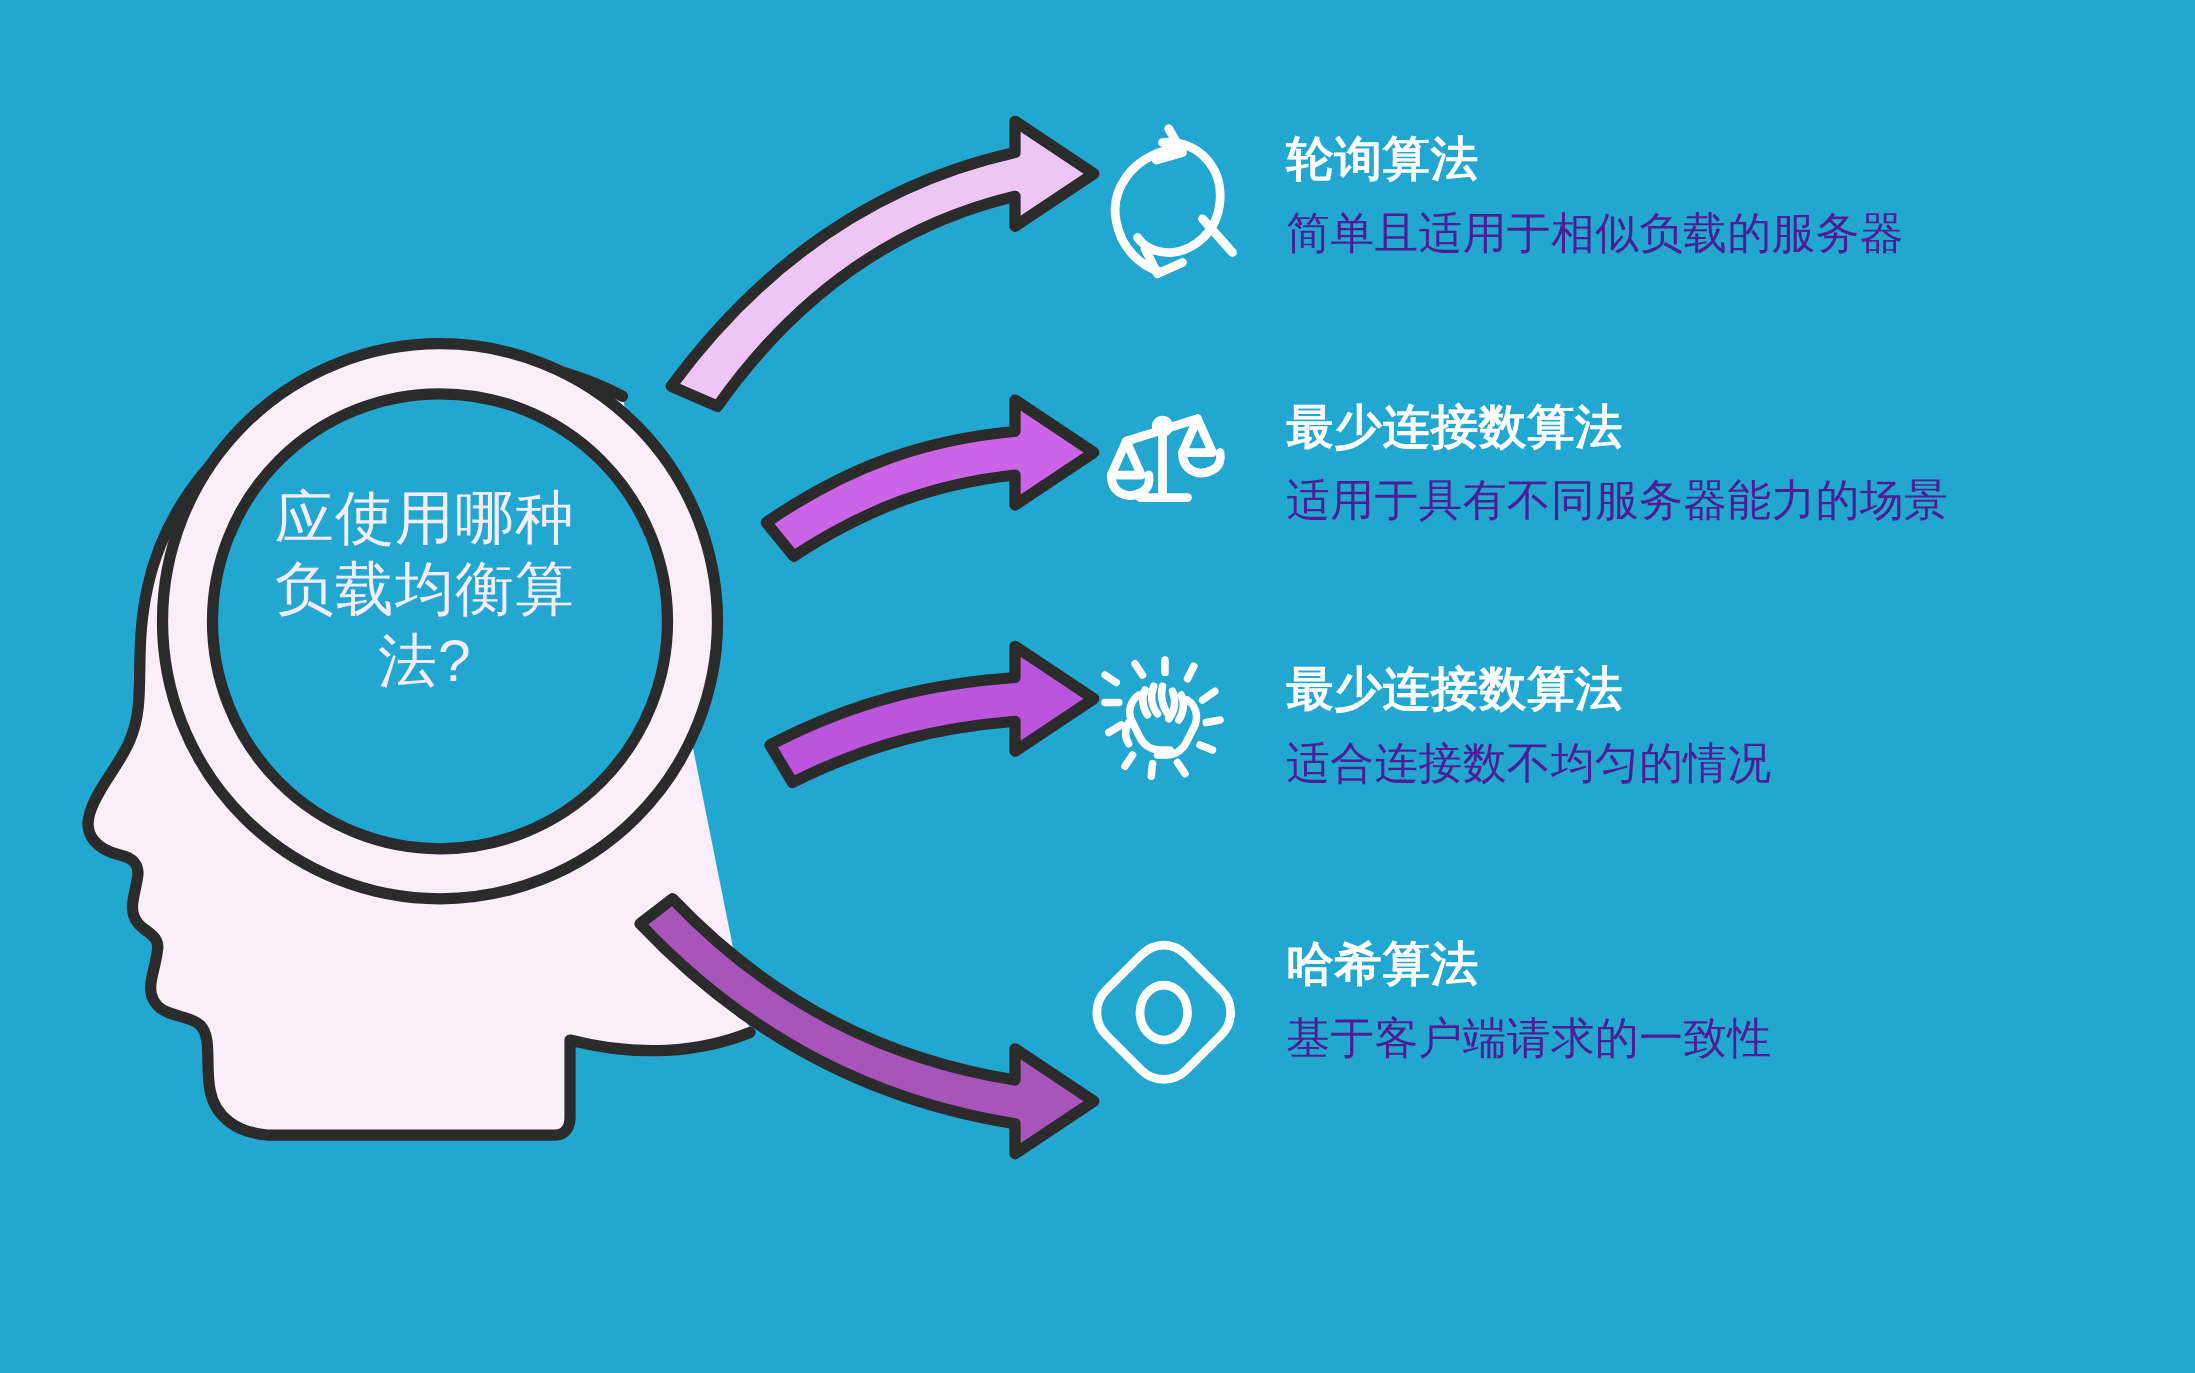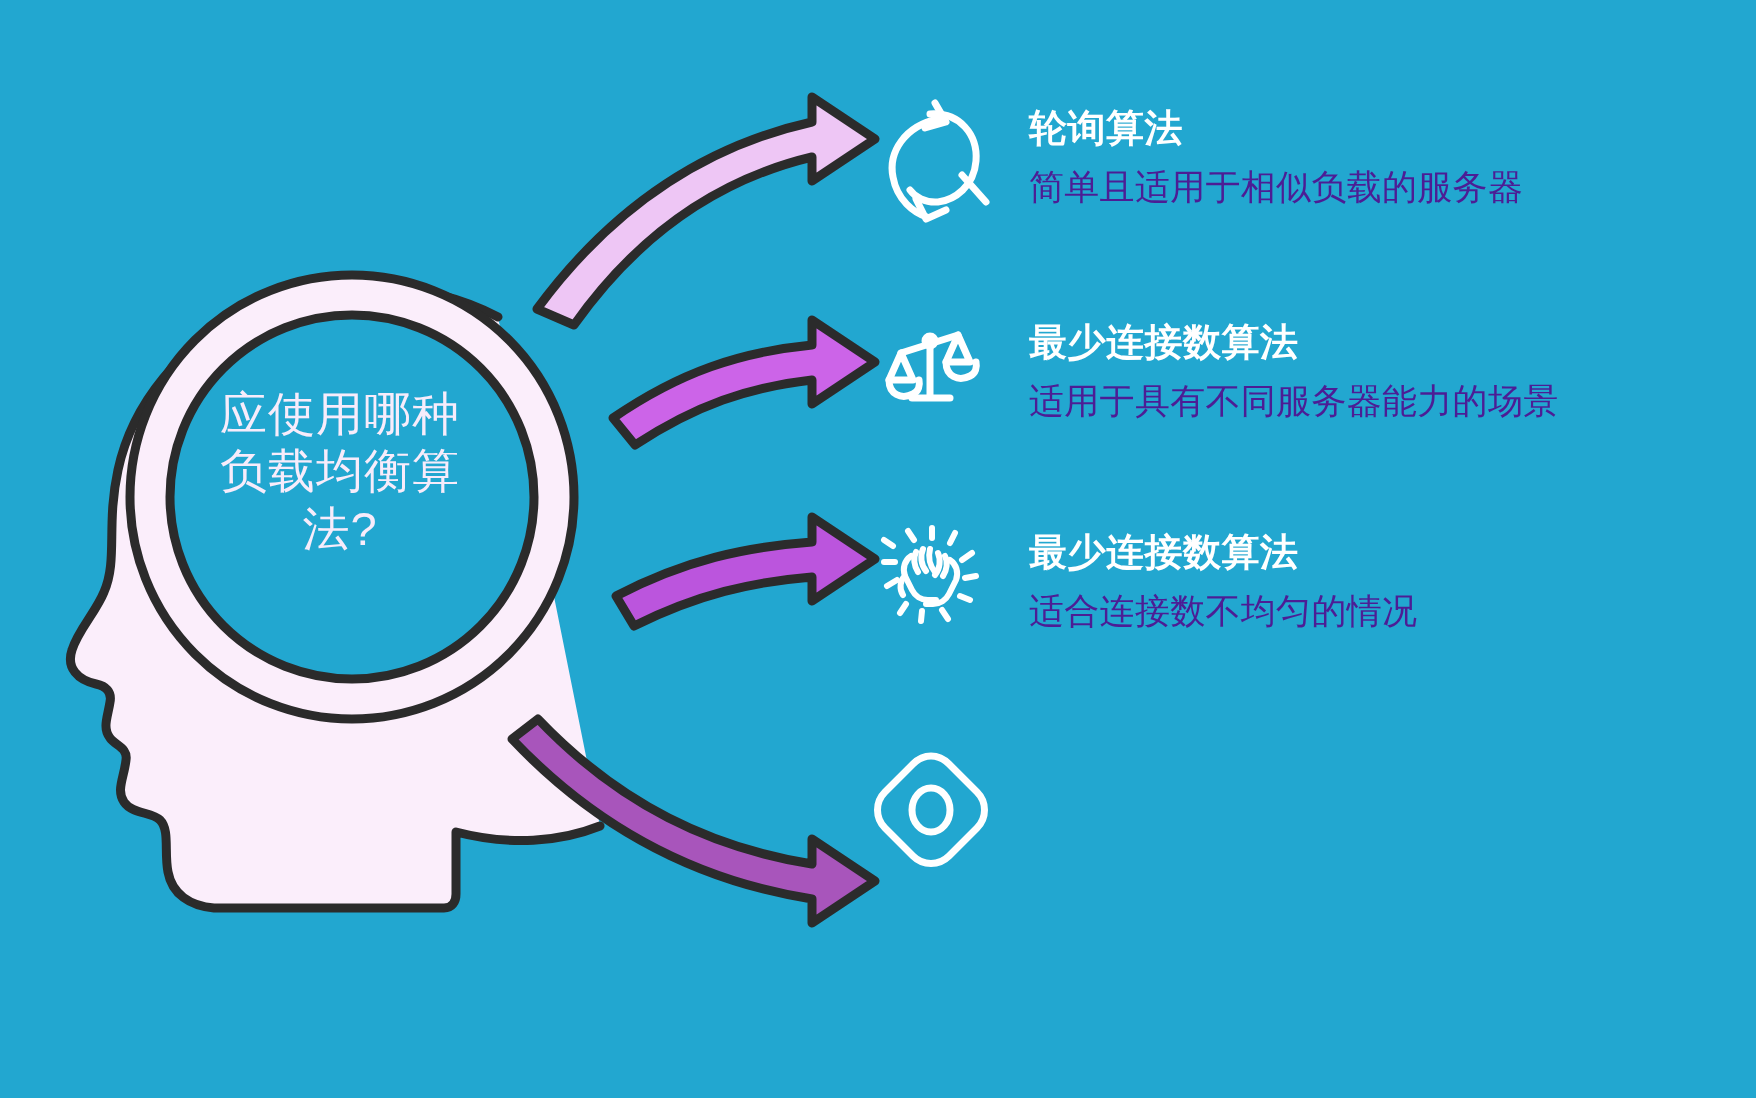--- a/index.html
+++ b/index.html
@@ -269,16 +269,23 @@
     </div>
 
     <div class="item item-3">
       <div class="item-icon"></div>
       <div class="item-body">
         <div class="item-title">最少连接数算法</div>
         <div class="item-desc">适合连接数不均匀的情况</div>
       </div>
     </div>
 
+    <div class="item item-4">
+      <div class="item-icon"></div>
+      <div class="item-body">
+        <div class="item-title">哈希算法</div>
+        <div class="item-desc">基于客户端请求的一致性</div>
+      </div>
+    </div>
 
   </div>
 
 </div>
 
 </body></html>

